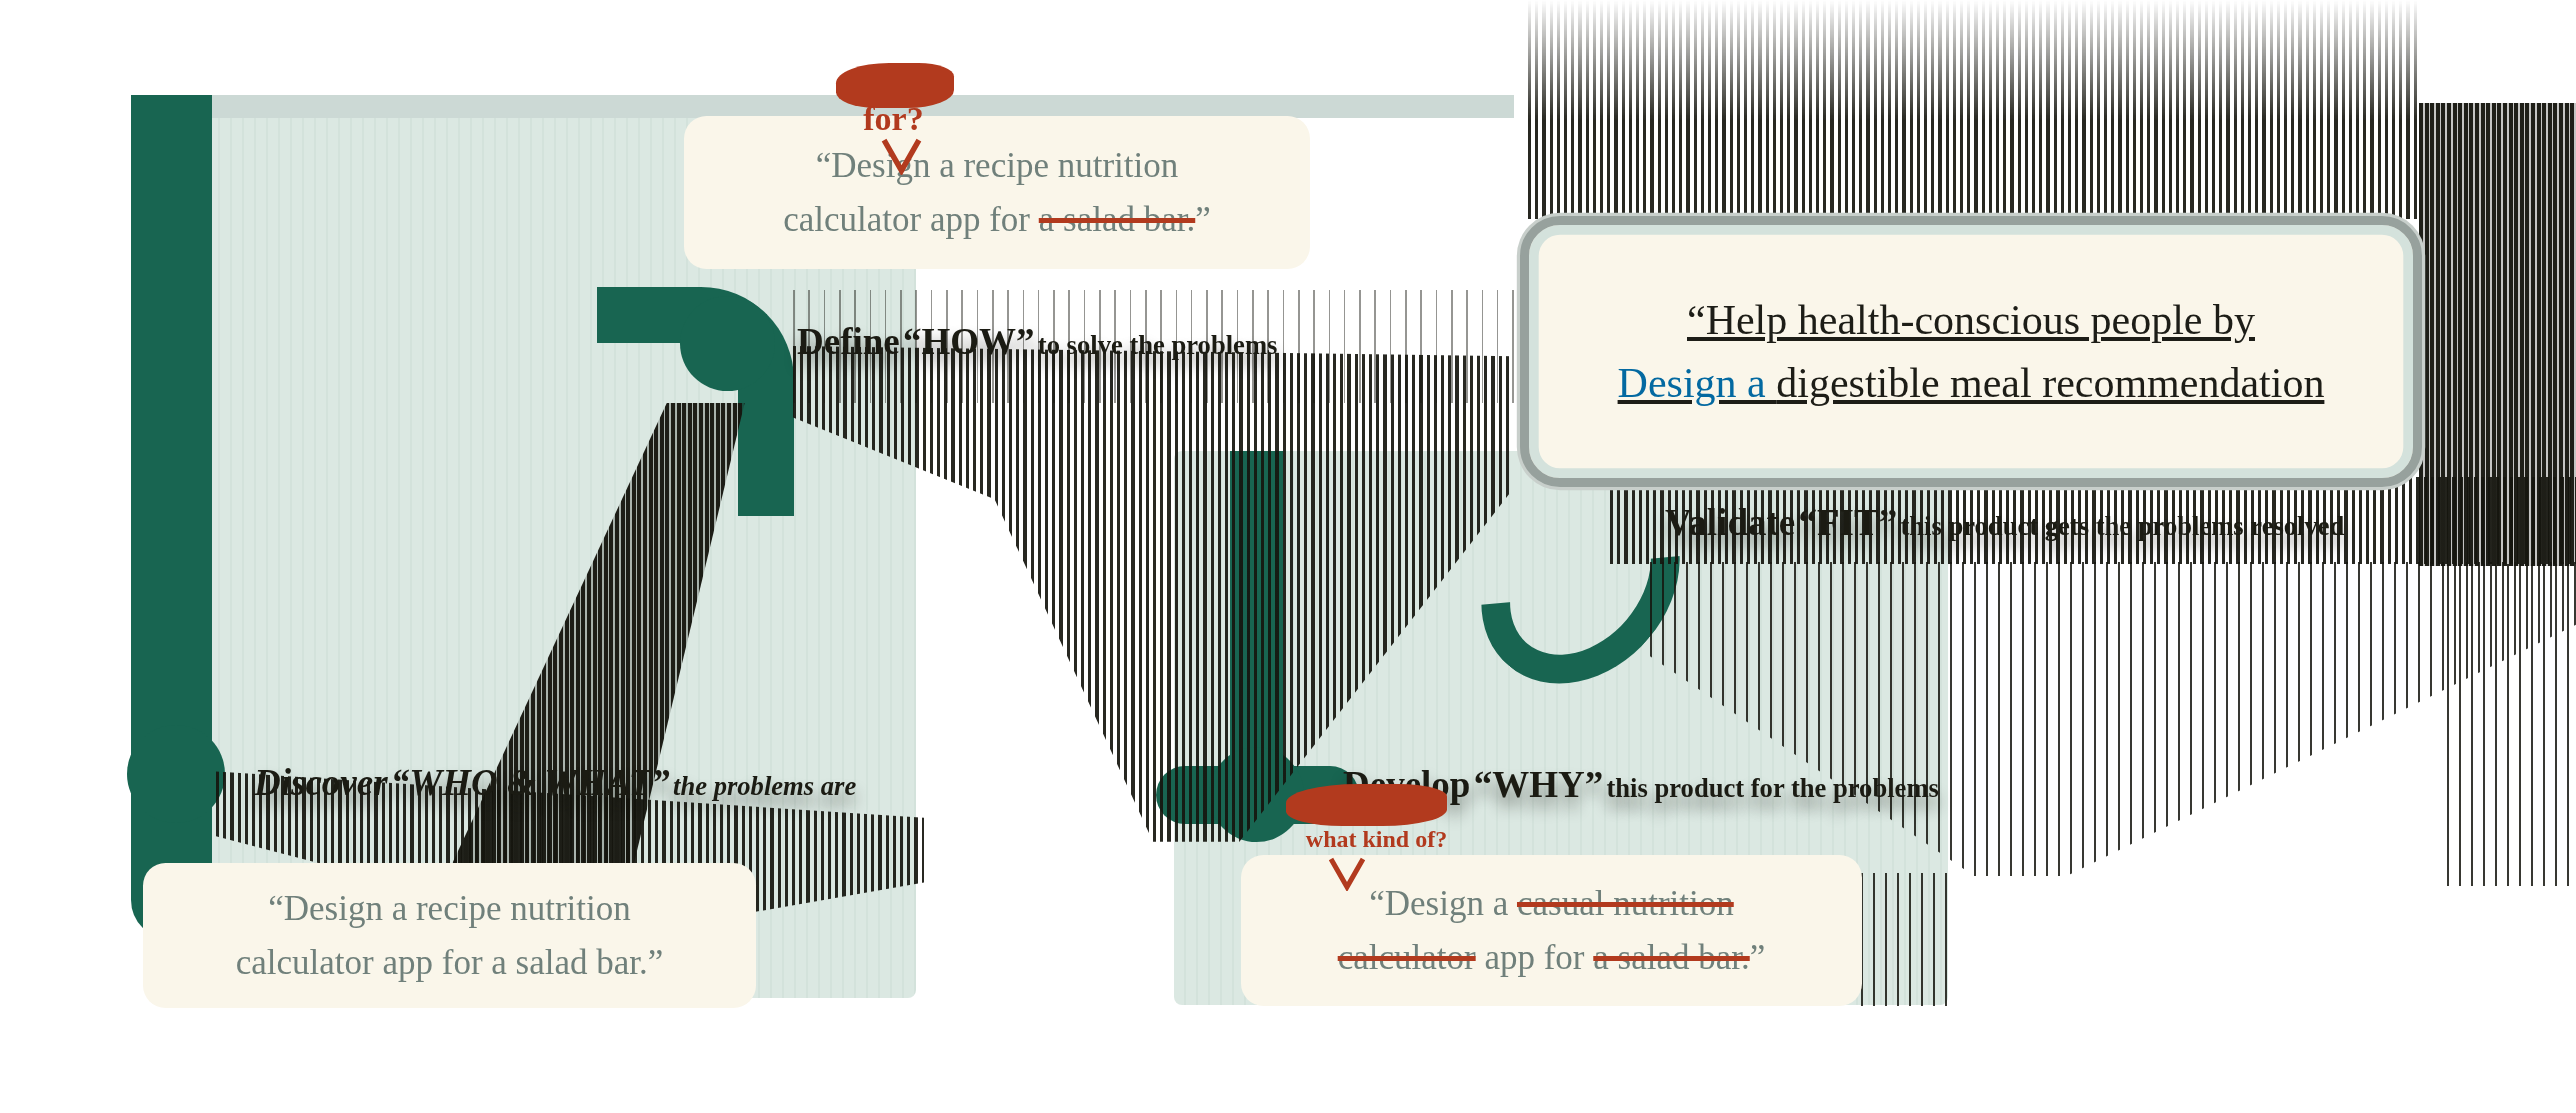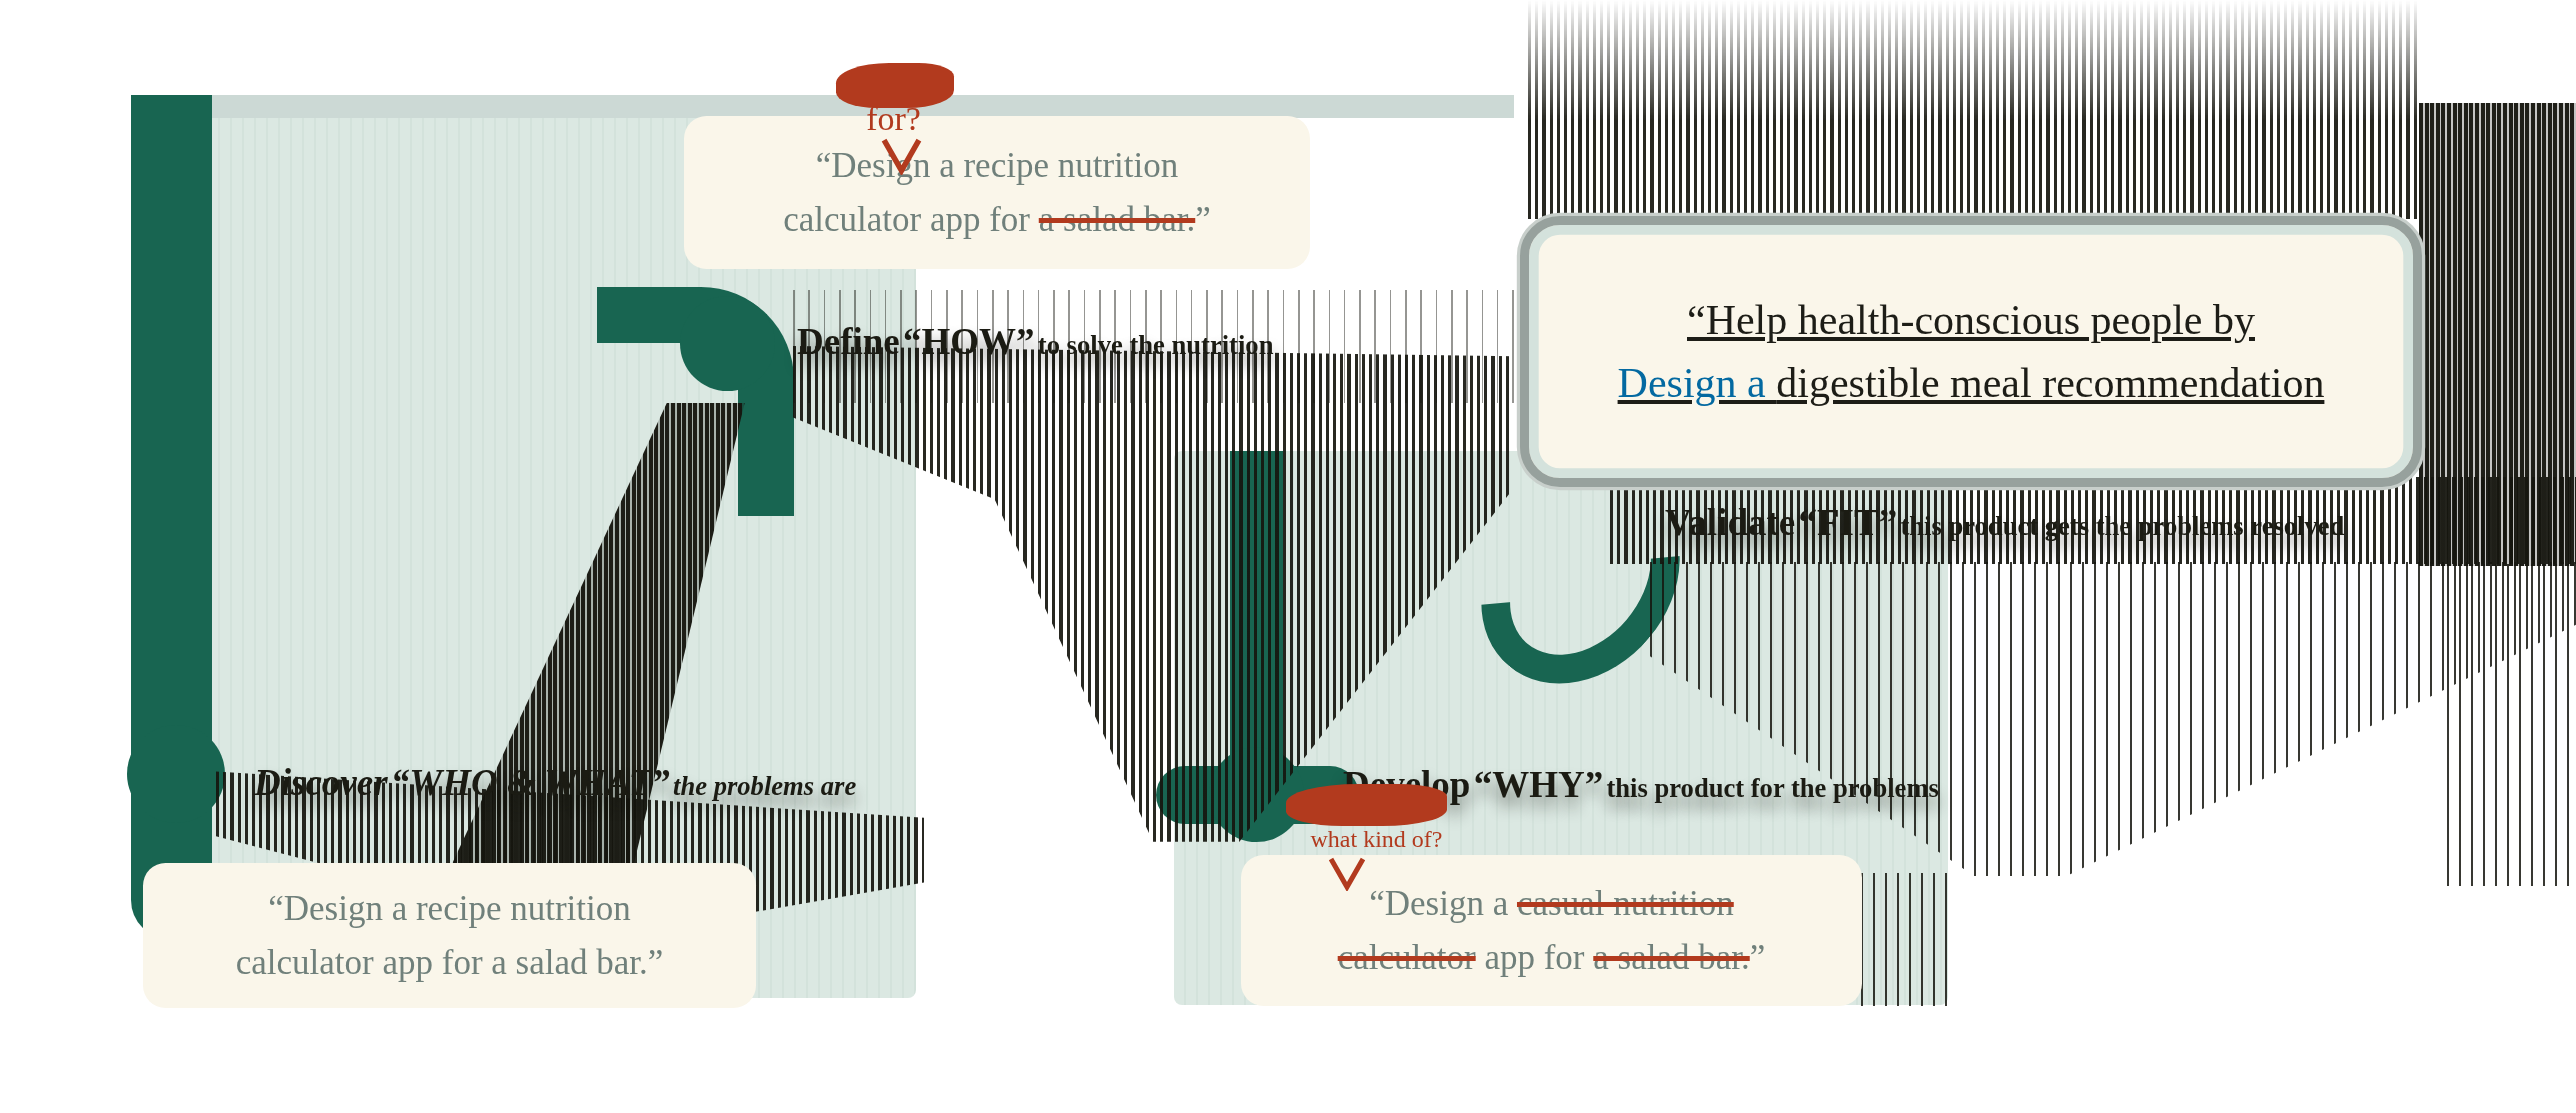--- a/index.html
+++ b/index.html
@@ -40,21 +40,21 @@
           text-decoration-thickness:4.8px;text-decoration-skip-ink:none;}
   .faded{color:#0369a1;}
 
   
   .heading{z-index:5;white-space:nowrap;color:#1b1b13;
            text-shadow:0 11.3px 14.5px rgba(21,21,14,.45);}
   .h-big{font-weight:bold;font-size:37px;}
   .h-small{font-weight:600;font-size:26.6px;}
 
   
-  .ann{z-index:6;color:#b23a1e;text-align:center;font-weight:normal;}
+  .ann{z-index:6;color:#b23a1e;text-align:center;font-weight:bold;}
   .blob{background:#b23a1e;border-radius:45% 30% 40% 35%;z-index:6;}
   .chev{z-index:6;}
 </style>
 </head>
 <body>
 
 <div class="stage">
 
   <div class="abs panel" style="left:208px;top:95px;width:708px;height:903px;"></div>
   <div class="abs panel" style="left:1174px;top:451px;width:774px;height:554px;"></div>
@@ -94,21 +94,21 @@
   </div>
 
   <div class="abs bubble" style="left:143px;top:863px;width:613px;height:145px;">
     <div>“Design a recipe nutrition</div>
     <div>calculator app for a salad bar.”</div>
   </div>
 
   <div class="abs heading" style="left:797px;top:320px;">
     <span class="h-big">Define</span>
     <span class="h-big">“HOW”</span>
-    <span class="h-small">to solve the nutrition</span>
+    <span class="h-small">to solve the problems</span>
   </div>
 
   <div class="abs blob" style="left:836px;top:63px;width:118px;height:45px;"></div>
   <div class="abs ann" style="left:829px;top:100px;width:129px;font-size:34px;">for?</div>
   <svg class="abs chev" style="left:879px;top:138px;" width="45" height="37" viewBox="0 0 40 34">
     <polyline points="4,2 20,30 36,2" stroke="#b23a1e" stroke-width="5" fill="none"></polyline>
   </svg>
 
   <div class="abs bubble" style="left:684px;top:116px;width:626px;height:153px;">
     <div>“Design a recipe nutrition</div>

